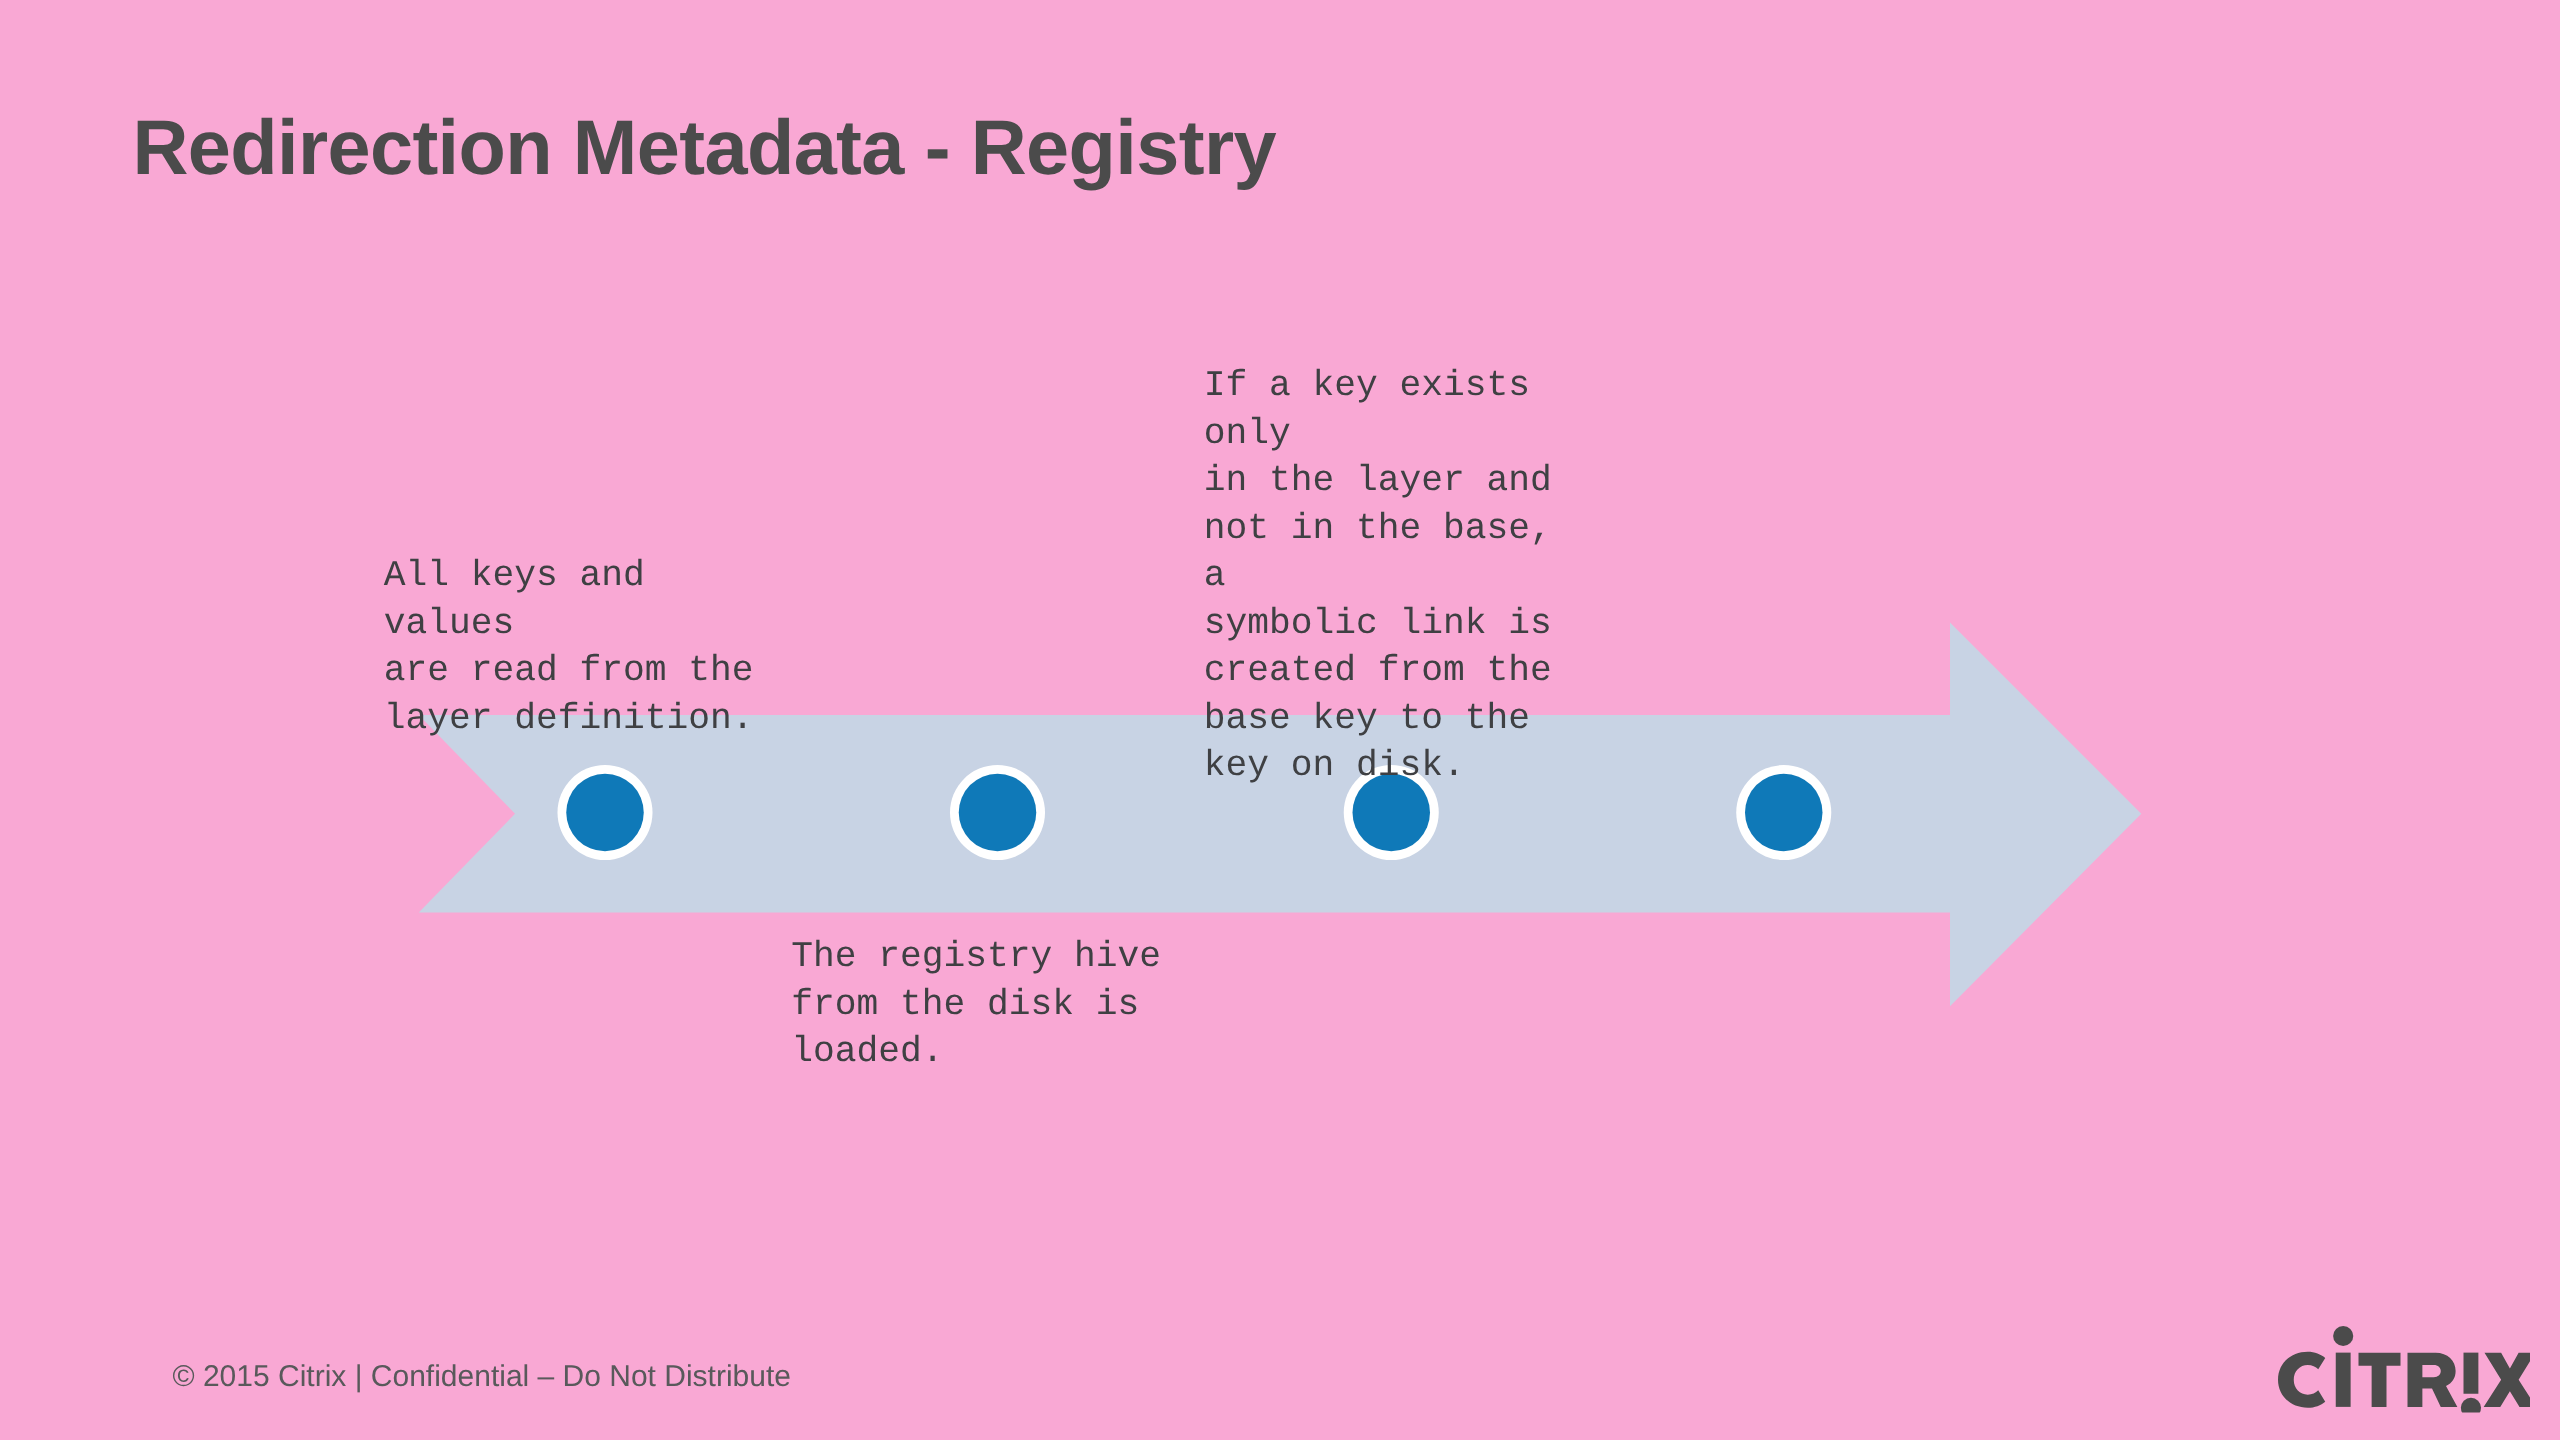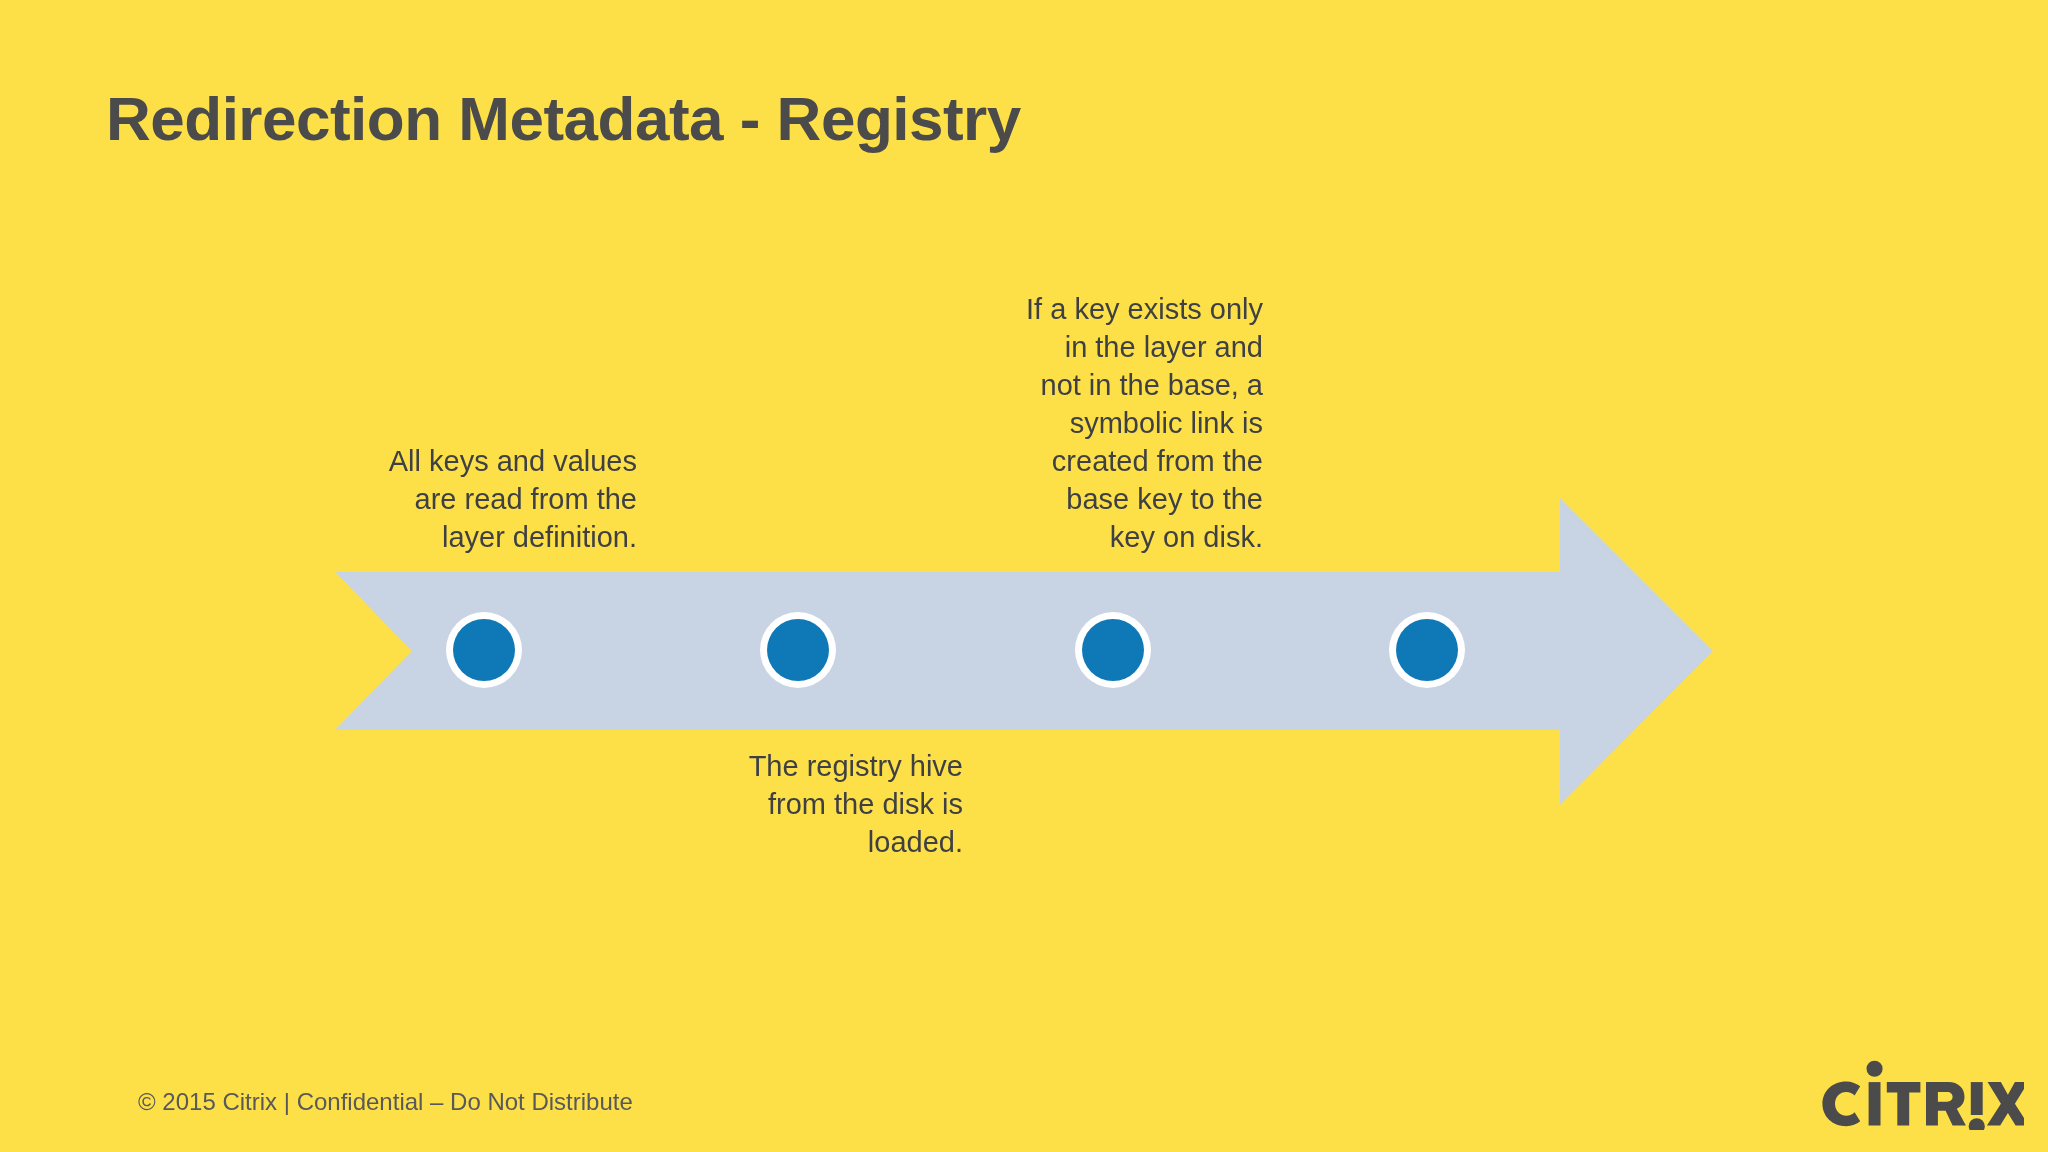--- a/index.html
+++ b/index.html
@@ -62,22 +62,22 @@
     border-radius: 50%;
     background: #0f79b8;
     box-shadow: 0 0 0 7px #ffffff;
     transform: translate(-50%, -50%);
     top: 650px;
   }
 
   
   .caption {
     position: absolute;
-    text-align: right;
-    font-family: Liberation Sans, sans-serif;
+    text-align: left;
+    font-family: Liberation Mono, monospace;
     font-size: 29px;
     line-height: 38px;
     color: #3f4043;
     white-space: pre-line;
   }
   .caption.above { transform: translateX(-50%); }
   .caption.below { transform: translateX(-50%); }
 
   
   .footer-note {
@@ -95,21 +95,21 @@
     right: 24px;
     bottom: 22px;
     width: 210px;
     height: 72px;
   }
   .citrix-logo svg { display: block; width: 100%; height: 100%; }
 </style>
 </head>
 <body>
 
-<div class="slide" style="background: #fde047;">
+<div class="slide" style="background: #f9a8d4;">
 
   <div class="slide-title" style="color: rgb(75, 75, 75);">Redirection Metadata - Registry</div>
 
   <div class="arrow-wrap">
     <svg class="arrow-svg" viewBox="0 0 2048 1152" xmlns="http://www.w3.org/2000/svg">
 
       <path id="arrow-path" d="M 335,572
                L 1560,572
                L 1560,498
                L 1713,651

